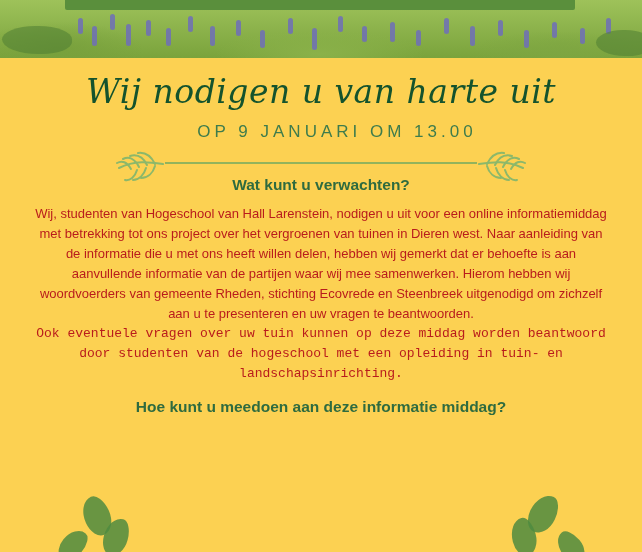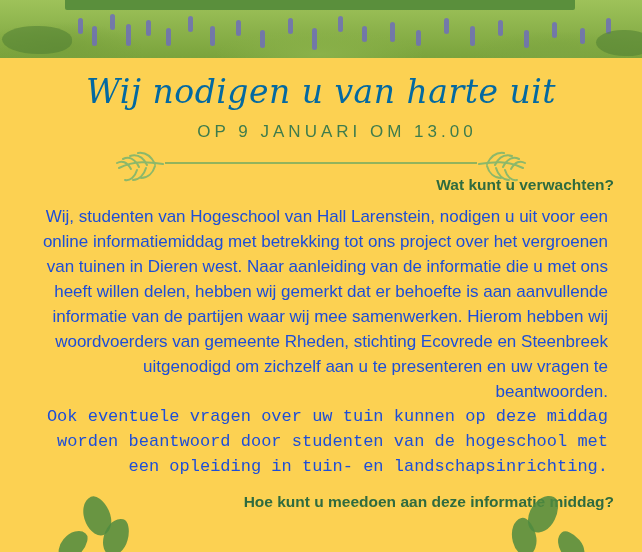--- a/index.html
+++ b/index.html
@@ -74,21 +74,21 @@
   
   .invite-title {
     position: absolute;
     top: 72px;
     left: 0;
     width: 642px;
     text-align: center;
     font-family: "DejaVu Serif", serif;
     font-style: italic;
     font-size: 33px;
-    color: #0369a1;
+    color: #14532d;
     letter-spacing: .5px;
     font-weight: 400;
   }
   .invite-sub {
     position: absolute;
     top: 122px;
     left: 0;
     width: 642px;
     text-align: center;
     font-size: 17px;
@@ -125,34 +125,34 @@
   .leaf-orn.right { right: 105px; }
 
   
   .content {
     position: absolute;
     top: 170px;
     left: 0;
     width: 642px;
     padding: 0 28px;
     box-sizing: border-box;
-    text-align: right;
+    text-align: center;
     color: #3c6f46;
   }
   h2.section {
     font-size: 15.5px;
     font-weight: bold;
     color: #2f6b3f;
     margin: 6px 0 10px 0;
   }
   p.para {
-    font-size: 17px;
-    line-height: 25px;
+    font-size: 13px;
+    line-height: 20px;
     margin: 0 0 0 0;
-    color: #1d4ed8;
+    color: #b91c1c;
     padding: 0 6px;
   }
   p.para + p.para { margin-top: 0px; font-family: Liberation Mono, monospace; }
   h2.section.second { margin-top: 14px; margin-bottom: 28px; }
 
   
   .bottom-leaves {
     position: absolute;
     left: 0;
     bottom: 0;

